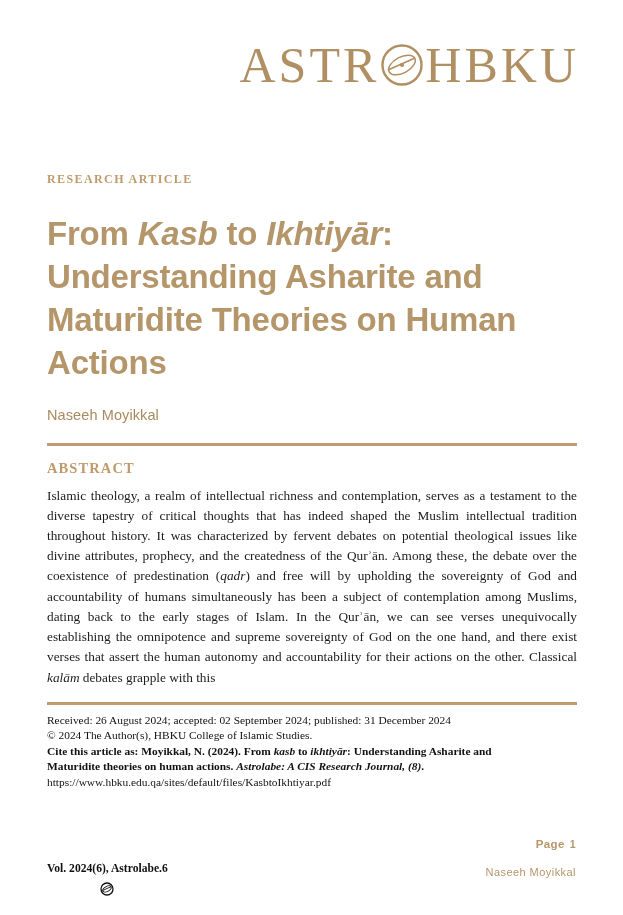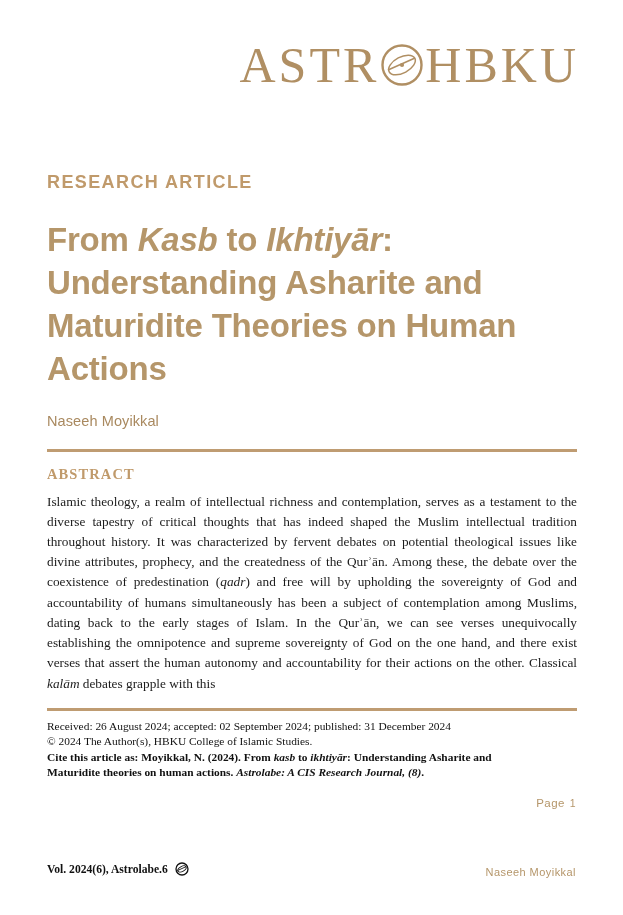--- a/index.html
+++ b/index.html
@@ -60,23 +60,23 @@
   .content {
     position: absolute;
     left: 47px;
     top: 0;
     width: 530px;
   }
 
   .kicker {
     margin-top: 172px;
     color: #c09a6b;
-    font-family: Liberation Sans, sans-serif;
-    font-weight: bold;
-    font-size: 18px;
+    font-family: Liberation Serif, serif;
+    font-weight: bold;
+    font-size: 12px;
     letter-spacing: 1.4px;
   }
 
   .title {
     margin-top: 26px;
     color: #b5966a;
     font-family: "Liberation Sans", sans-serif;
     font-weight: bold;
     font-size: 33px;
     line-height: 1.30;
@@ -136,26 +136,27 @@
     line-height: 1.36;
     width: 470px;
   }
   .meta .strong { font-weight: bold; }
   .meta i { font-style: italic; }
 
   
   .footer-page {
     position: absolute;
     right: 47px;
-    top: 797px;
+    top: 838px;
     color: #b5966a;
     font-family: "Liberation Sans", sans-serif;
     font-size: 11.5px;
     letter-spacing: 0.4px;
     text-align: right;
+    font-weight: bold;
   }
   .footer-page .pagenum { margin-left: 5px; font-size: 10.5px; }
 
   .footer-author {
     position: absolute;
     right: 47px;
     top: 866px;
     color: #b5966a;
     font-family: "Liberation Sans", sans-serif;
     font-size: 11px;
@@ -167,20 +168,21 @@
     position: absolute;
     left: 47px;
     top: 862px;
     display: flex;
     align-items: center;
     gap: 7px;
     color: #111111;
     font-family: "Liberation Serif", serif;
     font-weight: bold;
     font-size: 11.6px;
+    flex-direction: column;
   }
   .footer-mark svg { display: block; }
 </style>
 </head>
 <body>
 
 <div class="page">
 
   <div class="masthead">
     <div class="logo-word">
@@ -210,20 +212,21 @@
     <div class="abstract-head">ABSTRACT</div>
 
     <div class="abstract-body" id="abstract-el">Islamic theology, a realm of intellectual richness and contemplation, serves as a testament to the diverse tapestry of critical thoughts that has indeed shaped the Muslim intellectual tradition throughout history. It was characterized by fervent debates on potential theological issues like divine attributes, prophecy, and the createdness of the Qurʾān. Among these, the debate over the coexistence of predestination (<i>qadr</i>) and free will by upholding the sovereignty of God and accountability of humans simultaneously has been a subject of contemplation among Muslims, dating back to the early stages of Islam. In the Qurʾān, we can see verses unequivocally establishing the omnipotence and supreme sovereignty of God on the one hand, and there exist verses that assert the human autonomy and accountability for their actions on the other. Classical <i>kalām</i> debates grapple with this</div>
 
     <div class="rule-two"></div>
 
     <div class="meta">
       <div>Received: 26 August 2024; accepted: 02 September 2024; published: 31 December 2024</div>
       <div>© 2024 The Author(s), HBKU College of Islamic Studies.</div>
       <div class="strong" id="citation-el"><b>Cite this article as: Moyikkal, N. (2024). From </b><b><i>kasb</i></b><b> to </b><b><i>ikhtiyār</i></b><b>: Understanding Asharite and Maturidite theories on human actions. </b><b><i>Astrolabe: A CIS Research Journal, (8)</i></b><b>.</b></div>
+      <div>https://www.hbku.edu.qa/sites/default/files/KasbtoIkhtiyar.pdf</div>
     </div>
 
   </div>
 
   <div class="footer-page">
     <span>Page</span><span class="pagenum">1</span>
   </div>
 
   <div class="footer-author">Naseeh Moyikkal</div>
 

